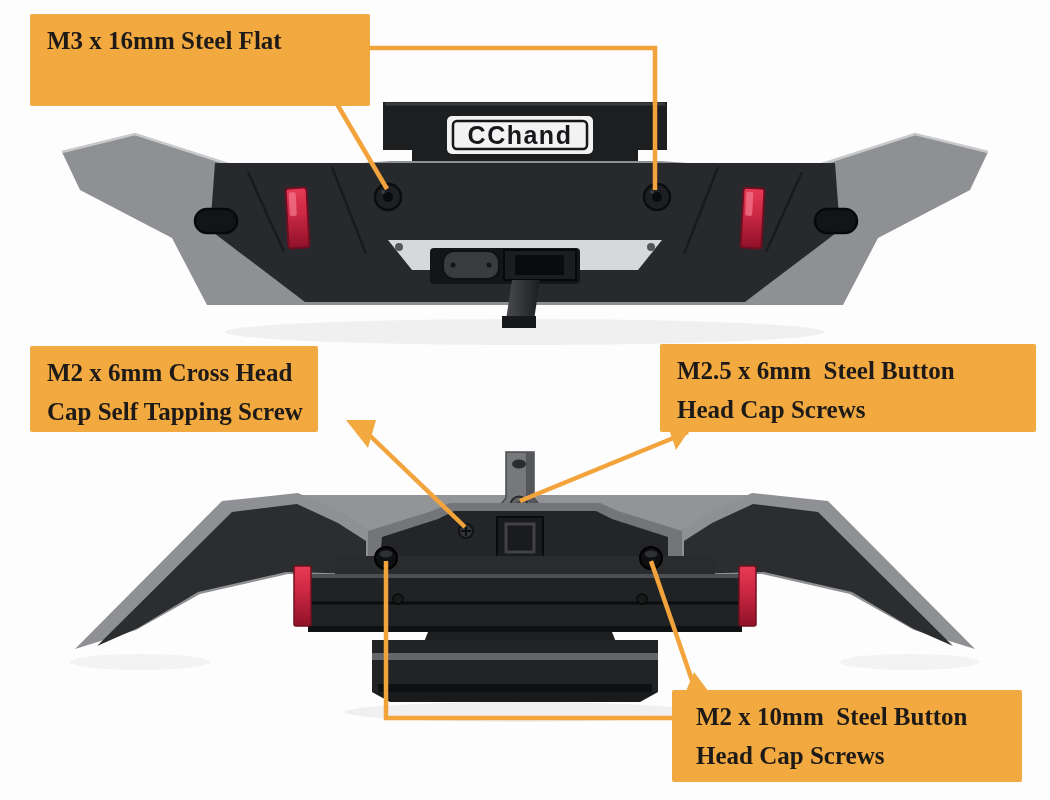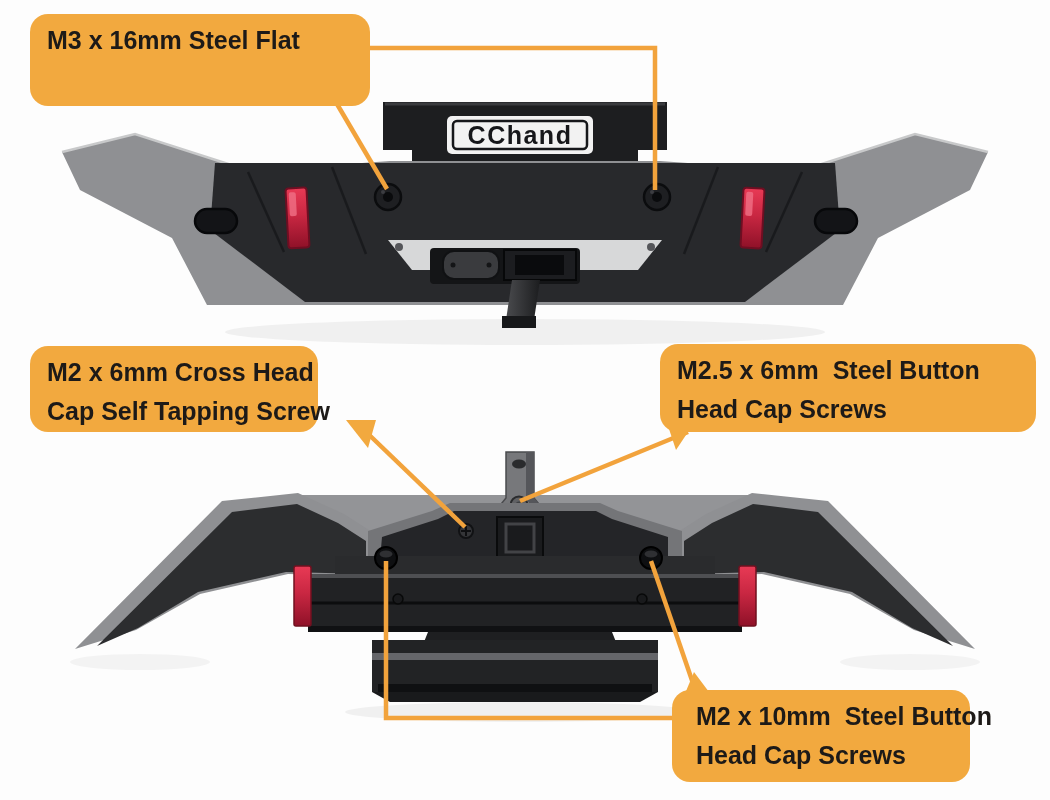--- a/index.html
+++ b/index.html
@@ -8,27 +8,28 @@
     background:#fdfdfd;
     font-family:"Liberation Sans", sans-serif;
   }
   #stage{position:absolute;inset:0;}
   svg{position:absolute;left:0;top:0;}
   .callout{
     position:absolute;
     box-sizing:border-box;
     background:var(--label-bg,#F2A93F);
     color:var(--label-text,#1d1a18);
-    border-radius:18px;
+    border-radius:2px;
     padding:7px 17px 6px 17px;
     font-weight:bold;
     font-size:25px;
     line-height:39px;
     white-space:pre;
     z-index:5;
+    font-family:Liberation Serif, serif;
   }
   .ln{stroke:var(--leader-line,#F2A33C);stroke-width:4.5;fill:none;}
   .tail{fill:var(--label-bg,#F2A93F);}
   .logo-text{font:700 25px "Liberation Sans",sans-serif;letter-spacing:1.5px;}
 </style>
 </head>
 <body>
 
 <div id="stage">
 
@@ -172,15 +173,15 @@
   <polygon class="tail" points="666,420 696,420 676,450"></polygon>
   <polygon class="tail" points="684,696 712,696 694,672"></polygon>
 </svg>
 
 <div class="callout" style="left:30px;top:14px;width:340px;height:92px;"><div>M3 x 16mm Steel Flat</div></div>
 
 <div class="callout" style="left:30px;top:346px;width:288px;height:86px;"><div>M2 x 6mm Cross Head</div><div>Cap Self Tapping Screw</div></div>
 
 <div class="callout" style="left:660px;top:344px;width:376px;height:88px;"><div>M2.5 x 6mm  Steel Button</div><div>Head Cap Screws</div></div>
 
-<div class="callout" style="left:672px;top:690px;width:298px;height:92px;padding-left:24px;"><div>M2 x 10mm  Steel Button</div><div>Head Cap Screws</div></div>
+<div class="callout" style="left:672px;top:690px;width:350px;height:92px;padding-left:24px;"><div>M2 x 10mm  Steel Button</div><div>Head Cap Screws</div></div>
 
 </div>
 
 </body></html>

